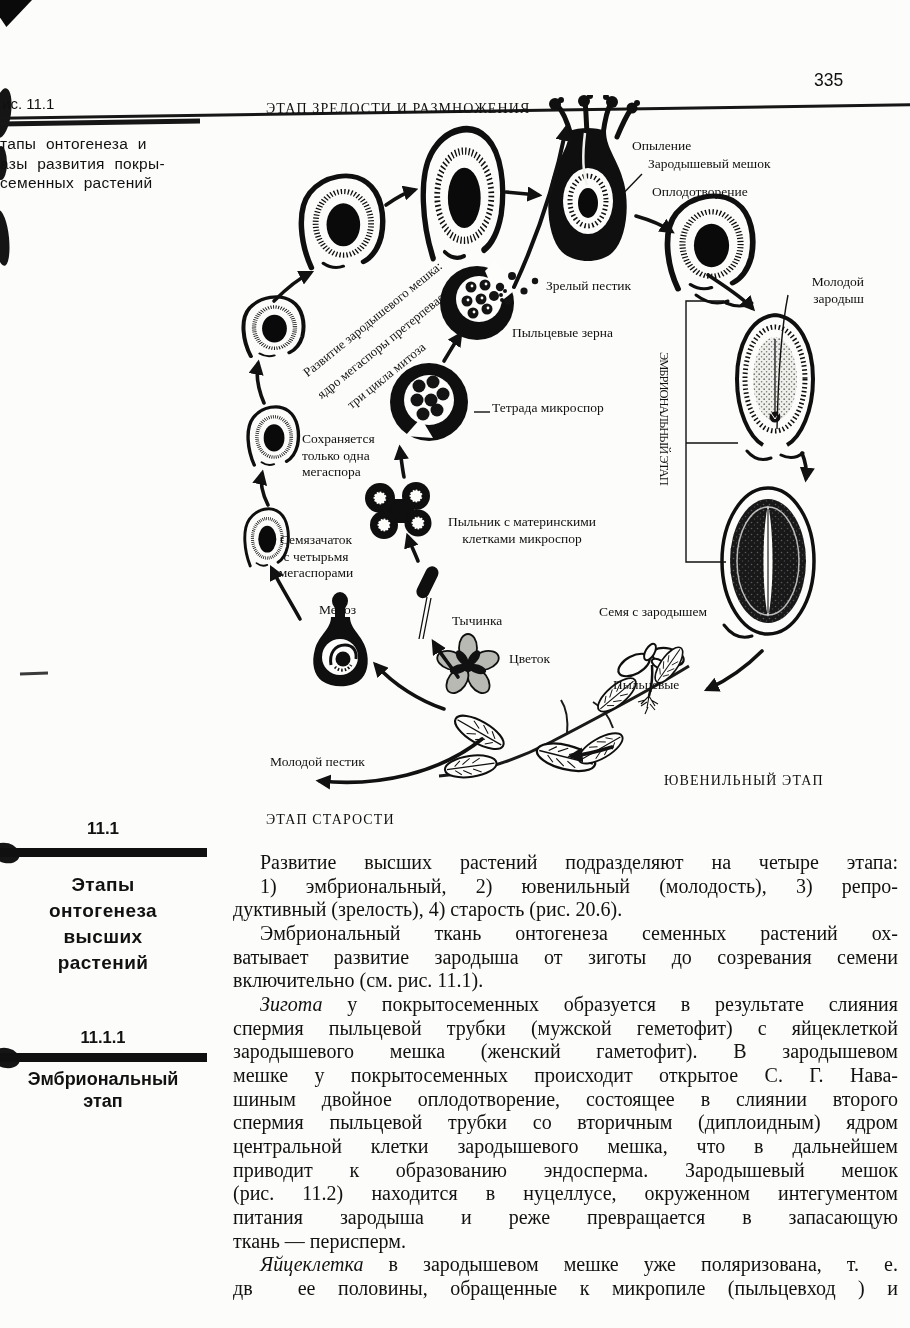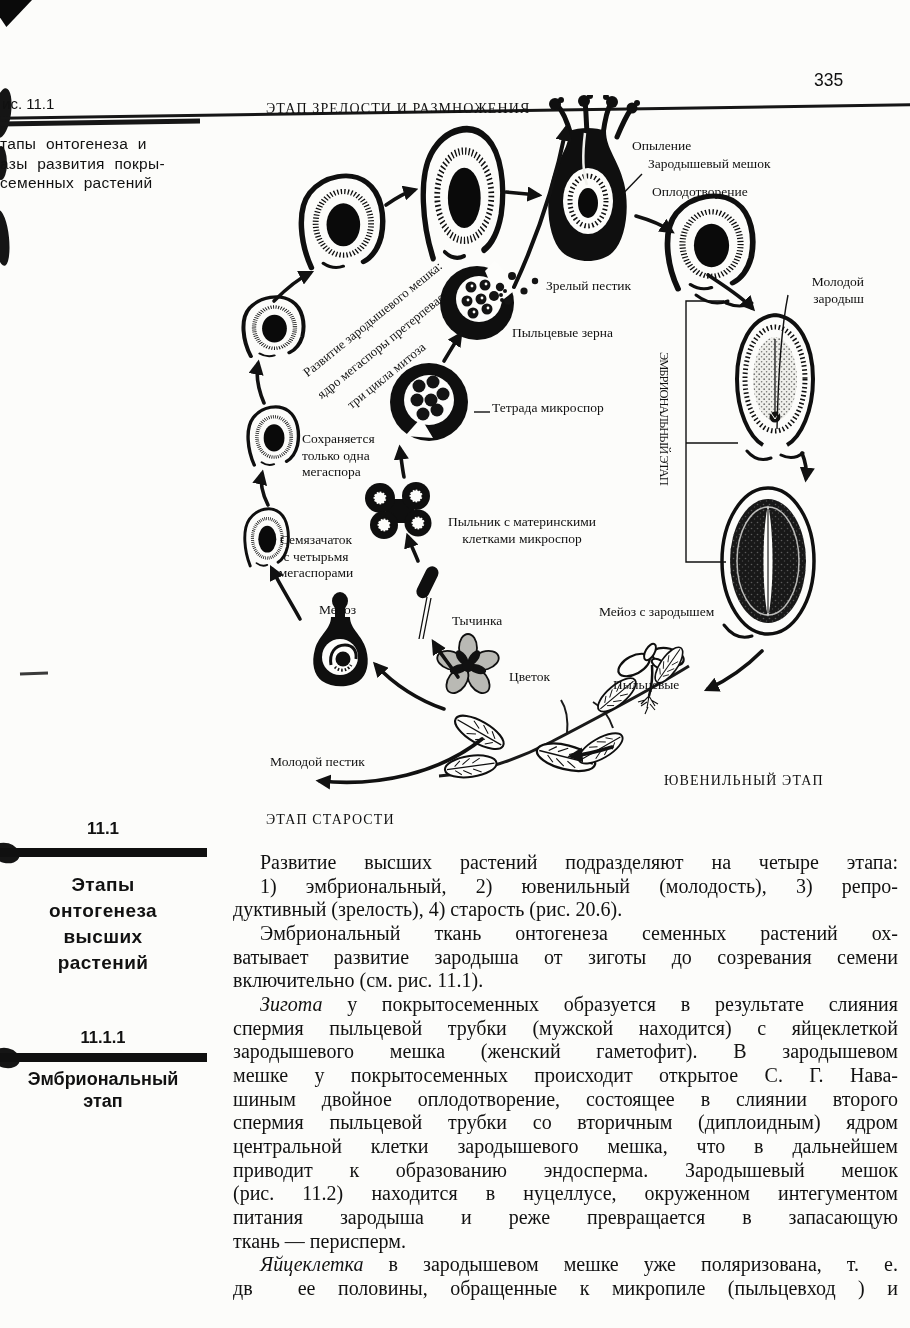--- a/index.html
+++ b/index.html
@@ -325,40 +325,40 @@
   <div class="dlab" style="left:302px;top:431px;">Сохраняется
 только одна
 мегаспора</div>
   <div class="dlab ctr" style="left:424px;top:514px;width:196px;">Пыльник с материнскими
 клетками микроспор</div>
   <div class="dlab ctr" style="left:260px;top:532px;width:112px;">Семязачаток
 с четырьмя
 мегаспорами</div>
   <div class="dlab" style="left:319px;top:602px;">Мейоз</div>
   <div class="dlab" style="left:452px;top:613px;">Тычинка</div>
-  <div class="dlab" style="left:509px;top:669px;">Цветок</div>
+  <div class="dlab" style="left:509px;top:651px;">Цветок</div>
   <div class="dlab" style="left:270px;top:754px;">Молодой пестик</div>
   <div class="dlab caps" style="left:266px;top:812px;">ЭТАП СТАРОСТИ</div>
-  <div class="dlab" style="left:599px;top:604px;">Мейоз с зародышем</div>
+  <div class="dlab" style="left:599px;top:604px;">Семя с зародышем</div>
   <div class="dlab" style="left:613px;top:677px;">Пыльцевые</div>
   <div class="dlab caps" style="left:616px;top:773px;margin-left:48px;">ЮВЕНИЛЬНЫЙ ЭТАП</div>
   <div class="vlab">ЭМБРИОНАЛЬНЫЙ ЭТАП</div>
   <div class="dlab rot" style="left:300px;top:368px;">Развитие зародышевого мешка:</div>
   <div class="dlab rot" style="left:314px;top:390px;">ядро мегаспоры претерпевает</div>
   <div class="dlab rot" style="left:344px;top:400px;">три цикла митоза</div>
 
   <div class="body-text">
       <div class="bline ind">Развитие высших растений подразделяют на четыре этапа:</div>
       <div class="bline ind">1) эмбриональный, 2) ювенильный (молодость), 3) репро-</div>
       <div class="bline end">дуктивный (зрелость), 4) старость (рис. 20.6).</div>
       <div class="bline ind">Эмбриональный ткань онтогенеза семенных растений ох-</div>
       <div class="bline">ватывает развитие зародыша от зиготы до созревания семени</div>
       <div class="bline end">включительно (см. рис. 11.1).</div>
       <div class="bline ind"><i>Зигота</i> у покрытосеменных образуется в результате слияния</div>
-      <div class="bline">спермия пыльцевой трубки (мужской находится) с яйцеклеткой</div>
+      <div class="bline">спермия пыльцевой трубки (мужской геметофит) с яйцеклеткой</div>
       <div class="bline">зародышевого мешка (женский гаметофит). В зародышевом</div>
       <div class="bline">мешке у покрытосеменных происходит открытое С. Г. Нава-</div>
       <div class="bline">шиным двойное оплодотворение, состоящее в слиянии второго</div>
       <div class="bline">спермия пыльцевой трубки со вторичным (диплоидным) ядром</div>
       <div class="bline">центральной клетки зародышевого мешка, что в дальнейшем</div>
       <div class="bline">приводит к образованию эндосперма. Зародышевый мешок</div>
       <div class="bline">(рис. 11.2) находится в нуцеллусе, окруженном интегументом</div>
       <div class="bline">питания зародыша и реже превращается в запасающую</div>
       <div class="bline end">ткань — перисперм.</div>
       <div class="bline ind"><i>Яйцеклетка</i> в зародышевом мешке уже поляризована, т. е.</div>

